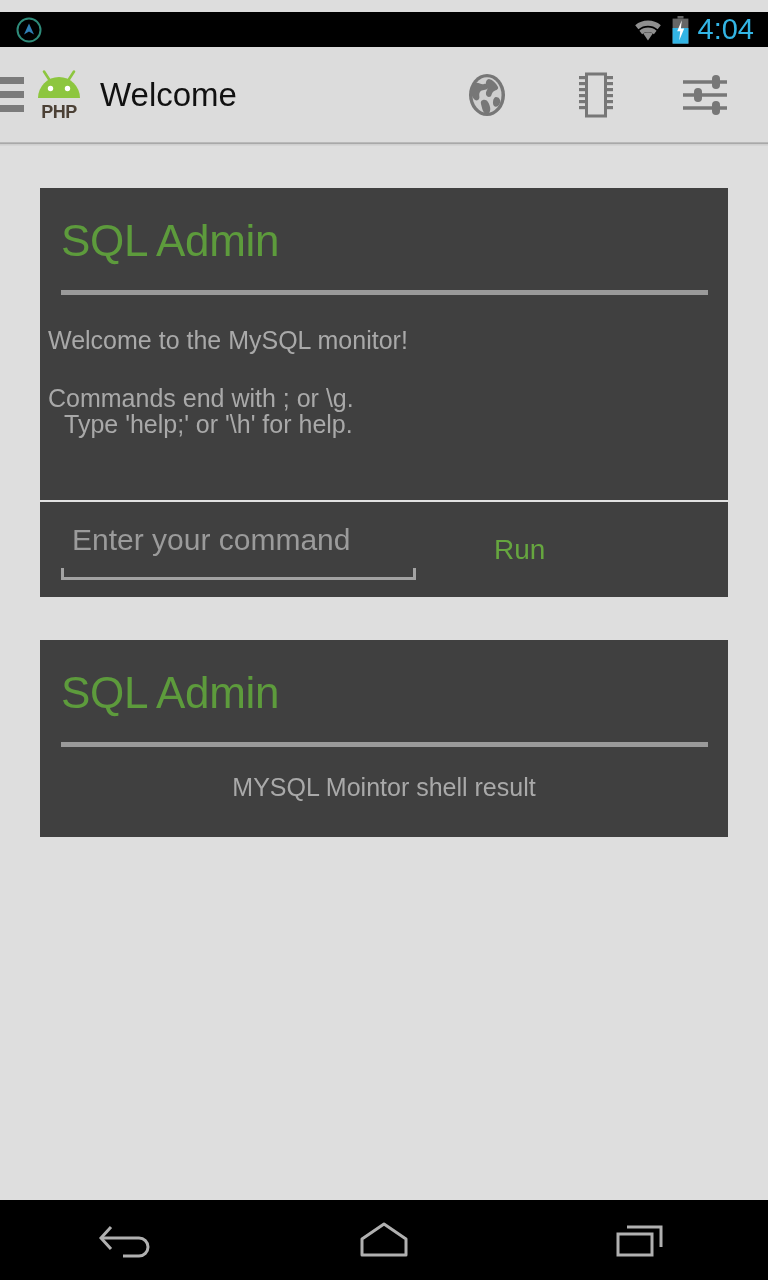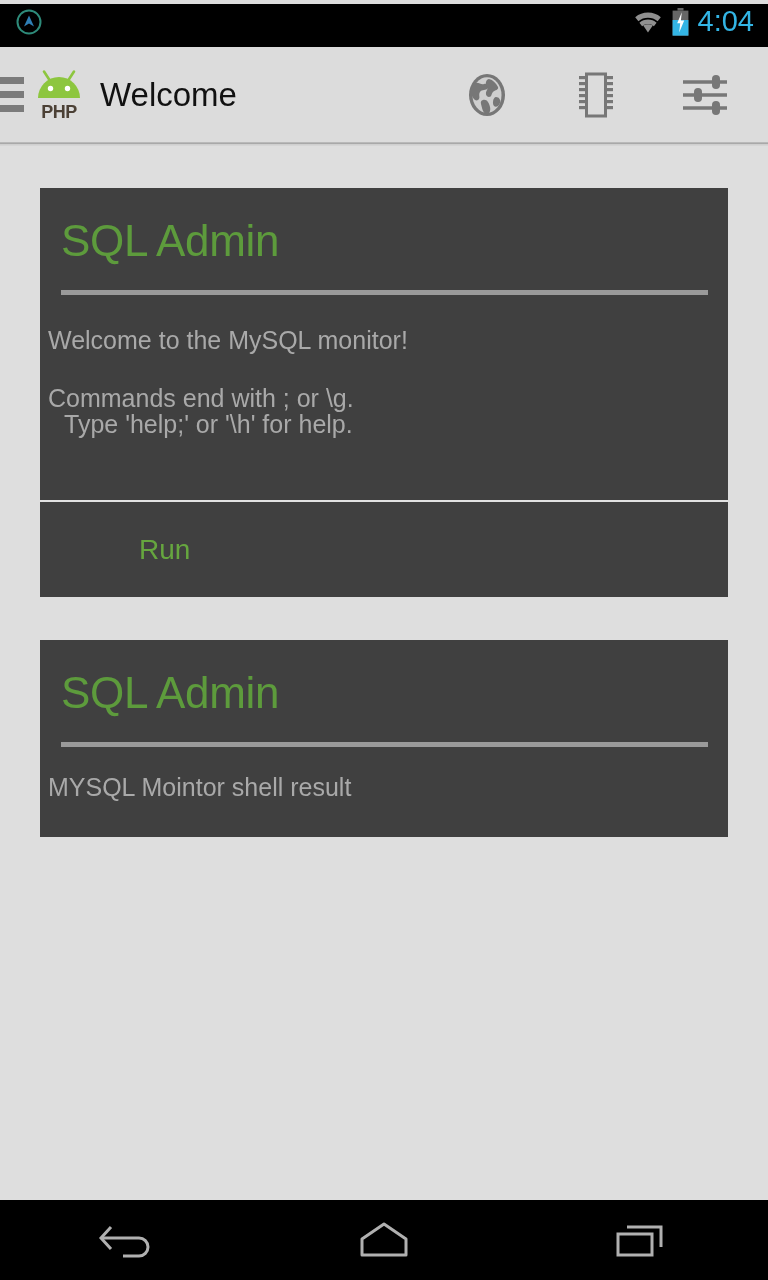--- a/index.html
+++ b/index.html
@@ -15,21 +15,21 @@
   #screen {
     position: relative;
     width: 768px;
     height: 1280px;
     background: #dddddd;
   }
 
   
   .status-bar {
     position: absolute;
-    top: 4px; left: 0;
+    top: 12px; left: 0;
     width: 768px;
     height: 47px;
     background: #000000;
     display: flex;
     align-items: center;
     justify-content: space-between;
     padding: 0 14px 12px 14px;
   }
   .status-left { display: flex; align-items: center; gap: 8px; }
   .status-right { display: flex; align-items: center; gap: 9px; }
@@ -155,21 +155,21 @@
   .card-body {
     color: #a9a9a9;
     font-size: 25px;
     line-height: 1.0;
     padding: 0 8px;
   }
   .body-line { margin-top: 33px; }
   .body-line.tight { margin-top: 1px; margin-left: 16px; }
   .card-admin .card-body { padding-bottom: 63px; }
 
-  .card-result .card-body { padding-bottom: 0; }
+  .card-result .card-body { padding-bottom: 0; text-align: center; }
   .card-result .body-line { margin-top: 28px; }
   .card-result .card-section { padding-bottom: 37px; }
 
   .input-row {
     border-top: 2px solid #e2e2e2;
     display: flex;
     align-items: center;
     height: 97px;
     padding: 0 21px;
   }
@@ -344,20 +344,24 @@
         <div class="card-title">SQL Admin</div>
         <div class="title-rule"></div>
         <div class="card-body">
           <div class="body-line">Welcome to the MySQL monitor!</div>
           <div class="body-line">Commands end with ; or \g.</div>
           <div class="body-line tight">Type 'help;' or '\h' for help.</div>
         </div>
       </div>
 
       <div class="input-row">
+        <div class="text-field">
+          <div class="field-placeholder">Enter your command</div>
+          <div class="field-underline"></div>
+        </div>
         <div class="run-btn">Run</div>
       </div>
     </div>
 
     <div class="card card-result">
       <div class="card-section">
         <div class="card-title">SQL Admin</div>
         <div class="title-rule"></div>
         <div class="card-body">
           <div class="body-line">MYSQL Mointor shell result</div>

